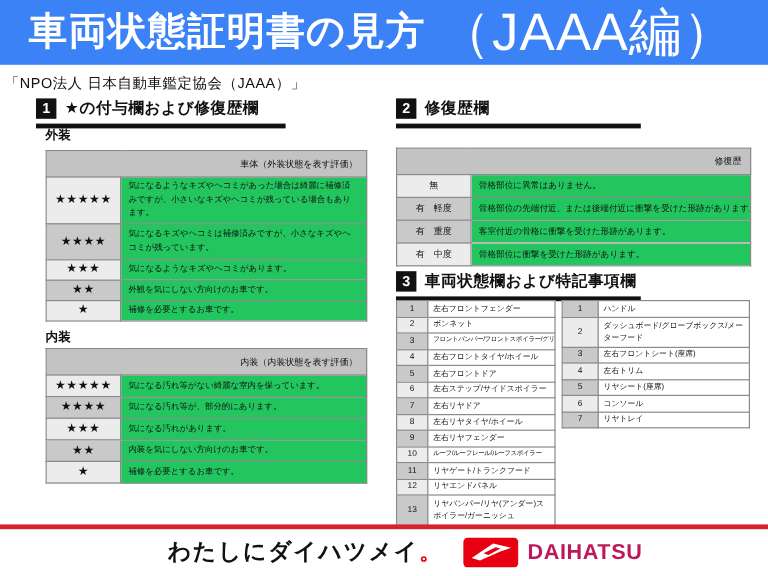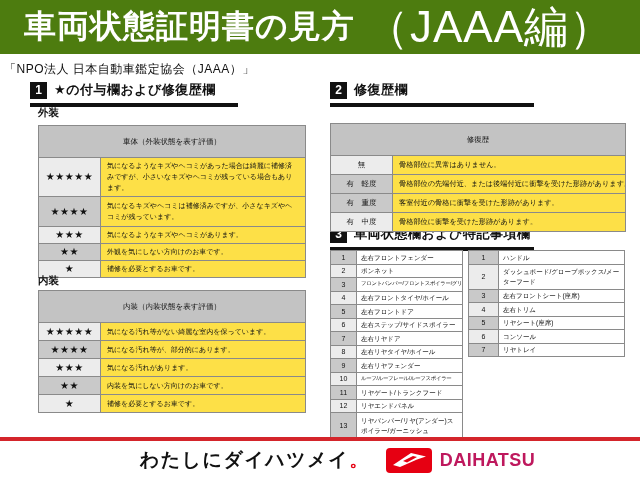--- a/index.html
+++ b/index.html
@@ -6,21 +6,21 @@
   html,body { width:640px; height:480px; }
   body {
     font-family: "Liberation Sans", "DejaVu Sans", sans-serif;
     background:#fff; color:#111; position:relative; overflow:hidden;
   }
   .page { position:absolute; inset:0; width:640px; height:480px; background:#fff; }
 
   
   .header-bar {
     position:absolute; left:0; top:0; width:640px; height:54px;
-    background:#4d7c0f; display:flex; align-items:center;
+    background:#3b82f6; display:flex; align-items:center;
   }
   .header-title { font-size:32px; font-weight:bold; color:#fff; margin-left:24px; letter-spacing:1px; }
   .header-edition { font-size:44px; font-weight:normal; color:#fff; margin-left:auto; margin-right:26px; letter-spacing:1px; }
 
   .subtitle { position:absolute; left:4px; top:61px; font-size:12px; color:#111; letter-spacing:0.5px; }
 
   
   .sec {
     position:absolute; display:flex; align-items:center; gap:7px;
     border-bottom:4px solid #111; padding-bottom:4px;
@@ -36,28 +36,28 @@
 
   .group-label { position:absolute; font-size:10.5px; font-weight:bold; }
   .lbl-ext { left:38px; top:106px; }
   .lbl-int { left:38px; top:274px; }
 
   
   table { border-collapse:collapse; table-layout:fixed; position:absolute; background:#fff; }
   td, th { border:1px solid #8a8a8a; vertical-align:middle; }
   table { border:1px solid #555; }
   th.tbl-head {
-    background:#c3c3c3; font-weight:normal; text-align:center;
-    font-size:7.5px; padding:2px 7px; height:32px; color:#111;
+    background:#c3c3c3; font-weight:normal; text-align:right;
+    font-size:7.5px; padding:2px 7px; height:22px; color:#111;
   }
   td.key { text-align:center; }
   .shade-a { background:#ececec; }
   .shade-b { background:#c9c9c9; }
   td.stars { font-size:10px; letter-spacing:0.5px; color:#111; }
-  td.desc { font-size:7px; padding:2px 6px; line-height:1.6; background:#fde047; color:#111; }
+  td.desc { font-size:7px; padding:2px 6px; line-height:1.6; background:#22c55e; color:#111; }
 
   .t-ext { left:38px; top:125px; width:268px; }
   .t-int { left:38px; top:290px; width:268px; }
   .t-ext col.c1, .t-int col.c1 { width:62px; }
   .t-ext tr.h31 td { height:31px; } .t-ext tr.h30 td { height:30px; } .t-ext tr.h17 td { height:17px; }
   .t-int tr td { height:18px; }
 
   .t-rep { left:330px; top:123px; width:296px; }
   .t-rep col.c1 { width:62px; }
   .t-rep td { height:19px; }

